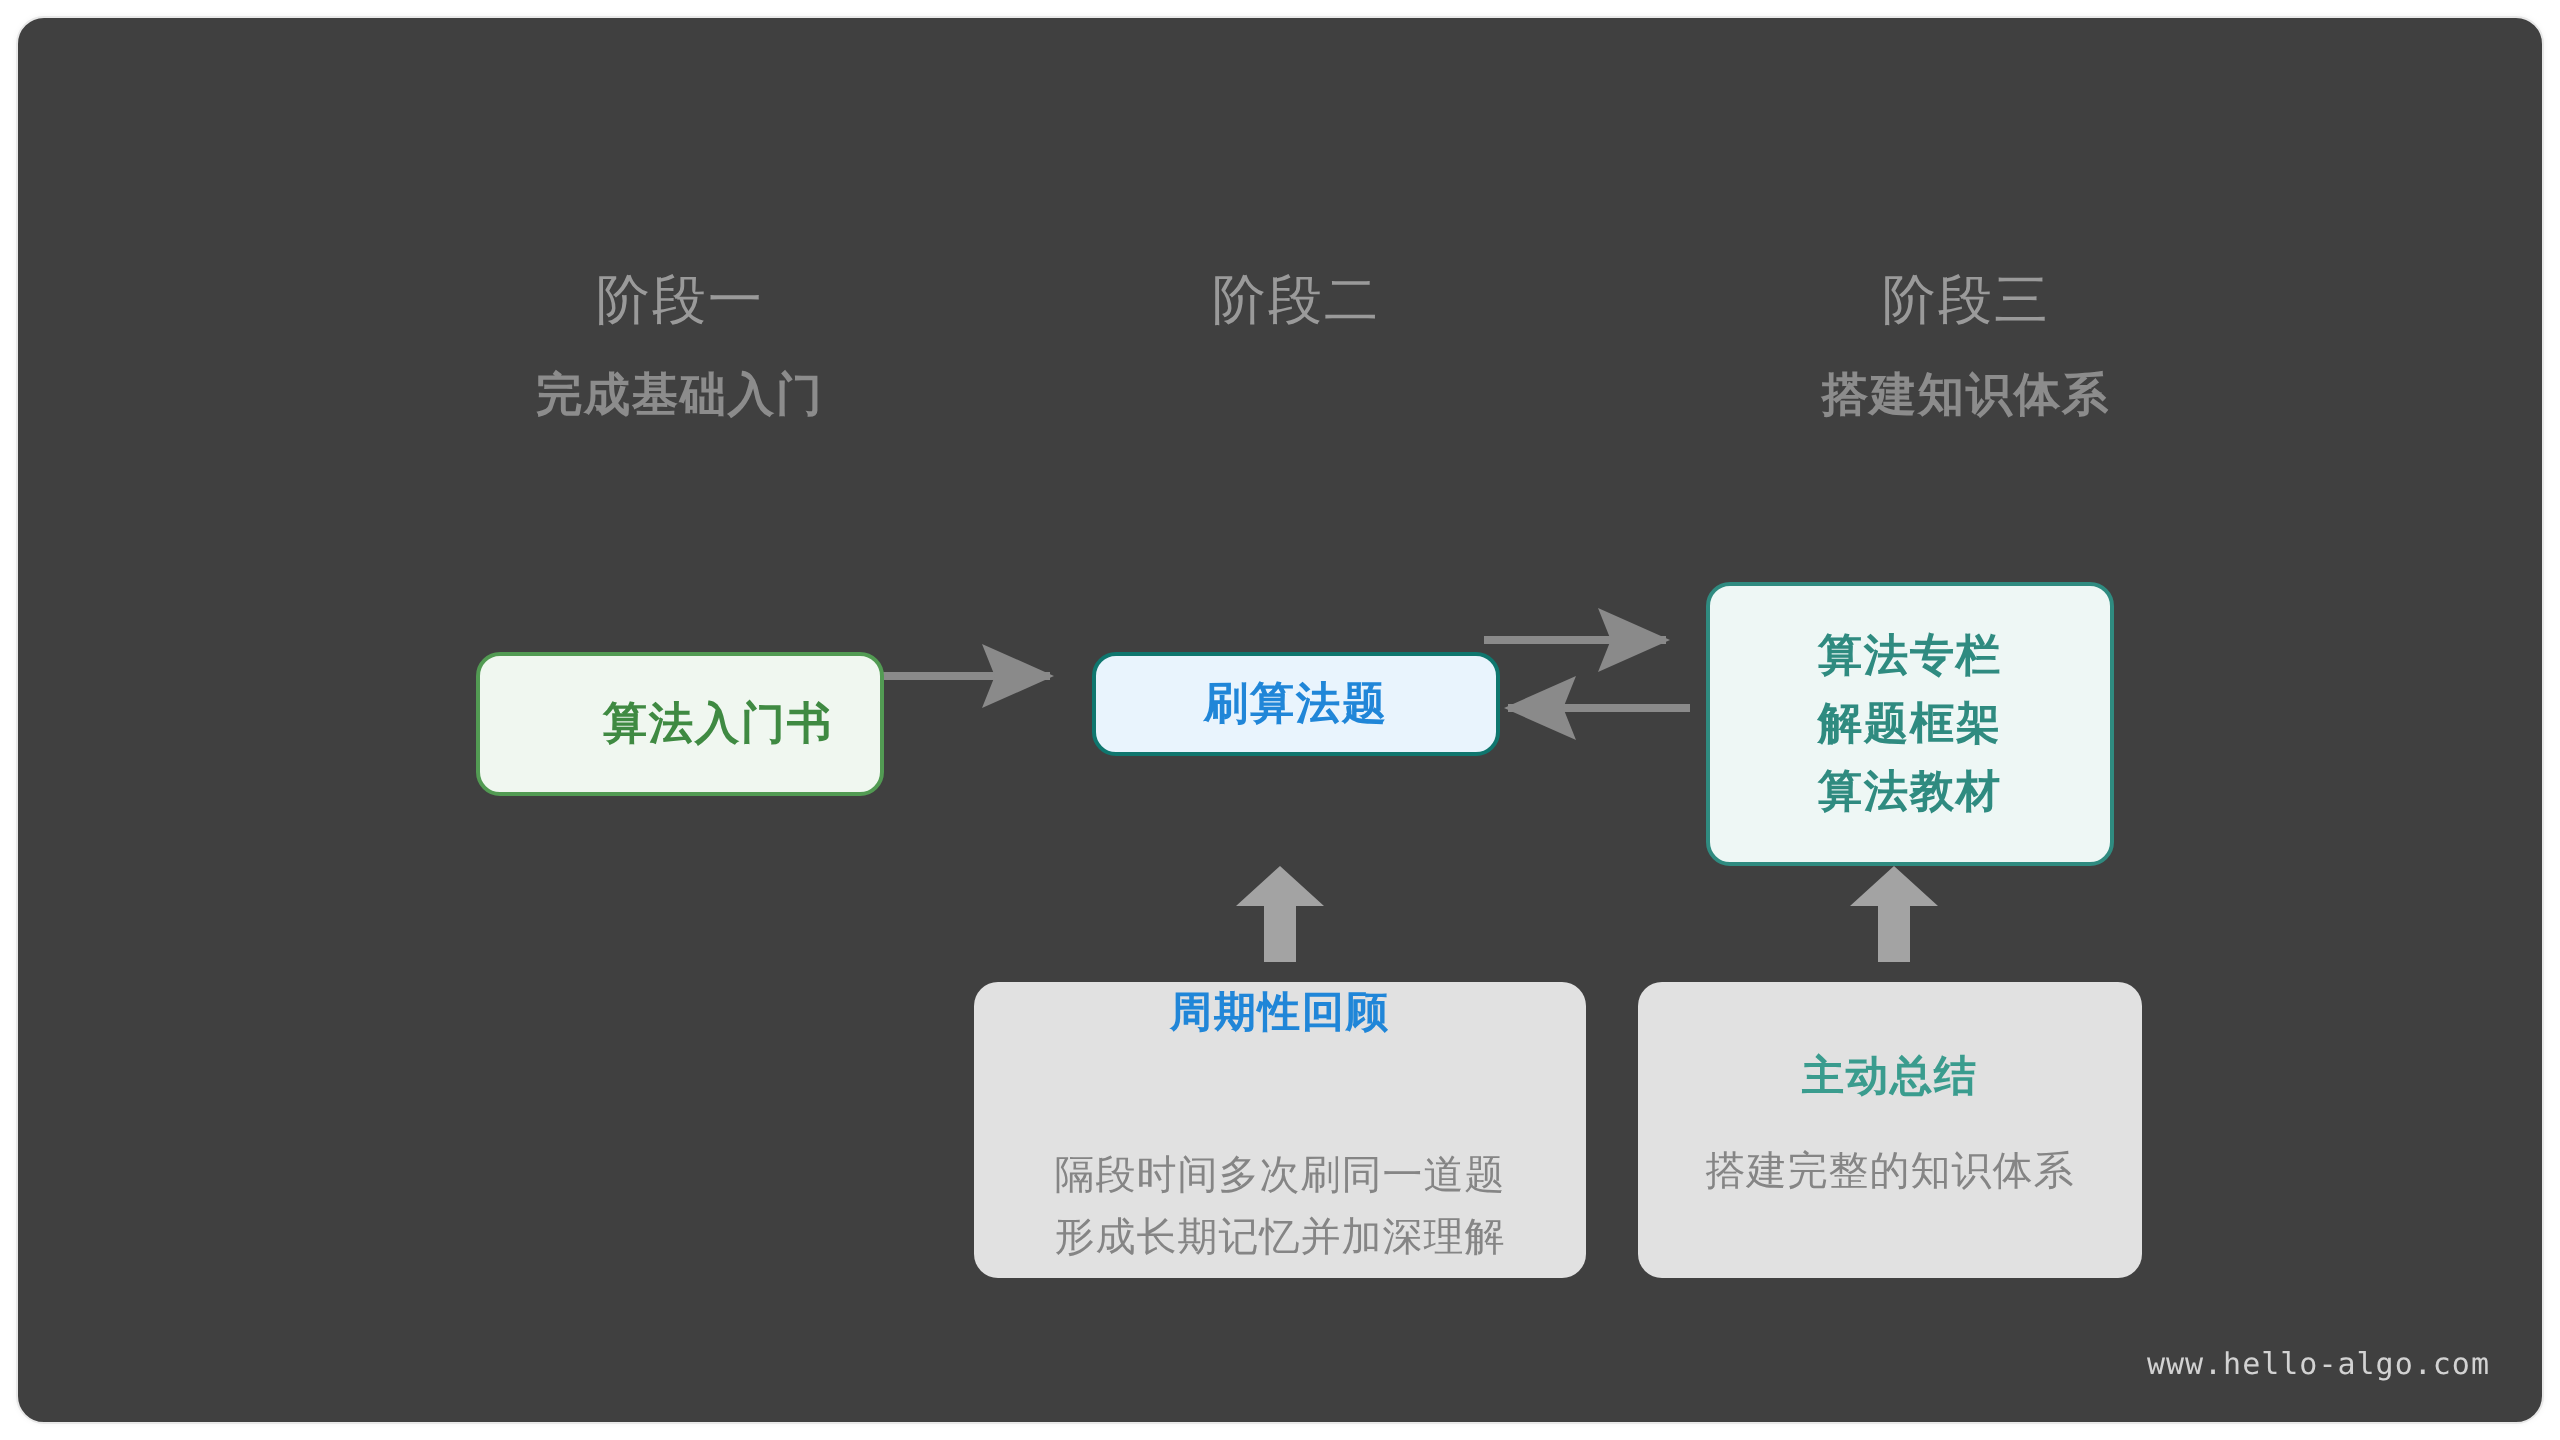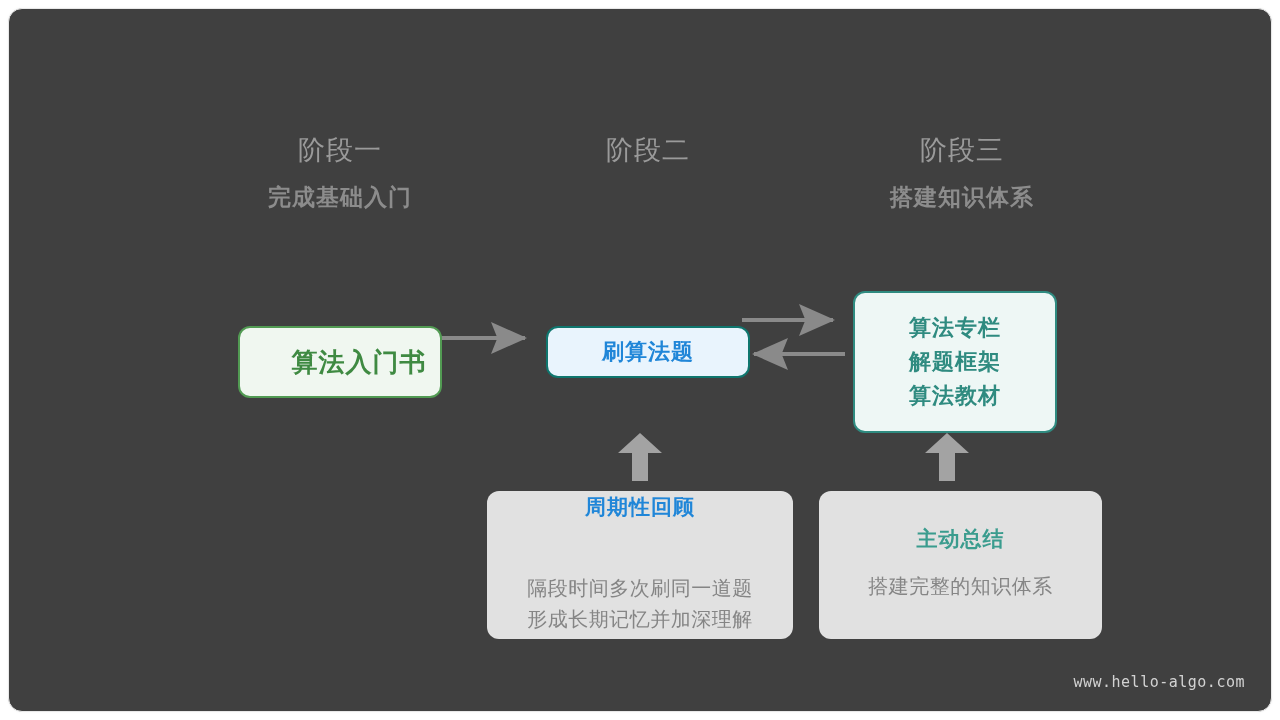--- a/index.html
+++ b/index.html
@@ -43,42 +43,42 @@
   .stage-title {
     margin-top: 22px;
     font-size: 23px;
     color: #8c8c8c;
     font-weight: bold;
     letter-spacing: 1px;
     line-height: 1;
   }
   #stage-1 { left: 201px; top: 128px; }
   #stage-2 { left: 509px; top: 128px; }
-  #stage-3 { left: 823px; top: 128px; }
+  #stage-3 { left: 844px; top: 128px; }
 
   
   .flow-box {
     position: absolute;
     box-sizing: border-box;
     border-radius: 12px;
     display: flex;
     flex-direction: column;
     align-items: center;
     justify-content: center;
     font-weight: bold;
     letter-spacing: 1px;
     margin-top: 16px;
   }
   #box-book {
     left: 229px; top: 301px;
     width: 204px; height: 72px;
     background: #f0f7f0;
     border: 2px solid #529b53;
     color: #3f8a42;
-    font-size: 26px;
+    font-size: 22px;
     padding-left: 38px;
   }
   #box-practice {
     left: 537px; top: 301px;
     width: 204px; height: 52px;
     background: #e9f4fd;
     border: 2px solid #0f766e;
     color: #2086d8;
     font-size: 22px;
   }
@@ -106,21 +106,21 @@
     position: absolute;
     box-sizing: border-box;
     background: #e1e1e1;
     border-radius: 12px;
     display: flex;
     flex-direction: column;
     align-items: center;
     justify-content: center;
   }
   #note-review  { left: 478px; top: 482px; width: 306px; height: 148px; gap: 34px; }
-  #note-summary { left: 810px; top: 482px; width: 283px; height: 148px; }
+  #note-summary { left: 810px; top: 482px; width: 252px; height: 148px; }
   .note-title {
     font-size: 21px;
     font-weight: bold;
     letter-spacing: 1px;
     line-height: 1;
   }
   #note-review  .note-title { color: #2086d8; }
   #note-summary .note-title { color: #3a9c8e; }
   .note-body {
     margin-top: 22px;

